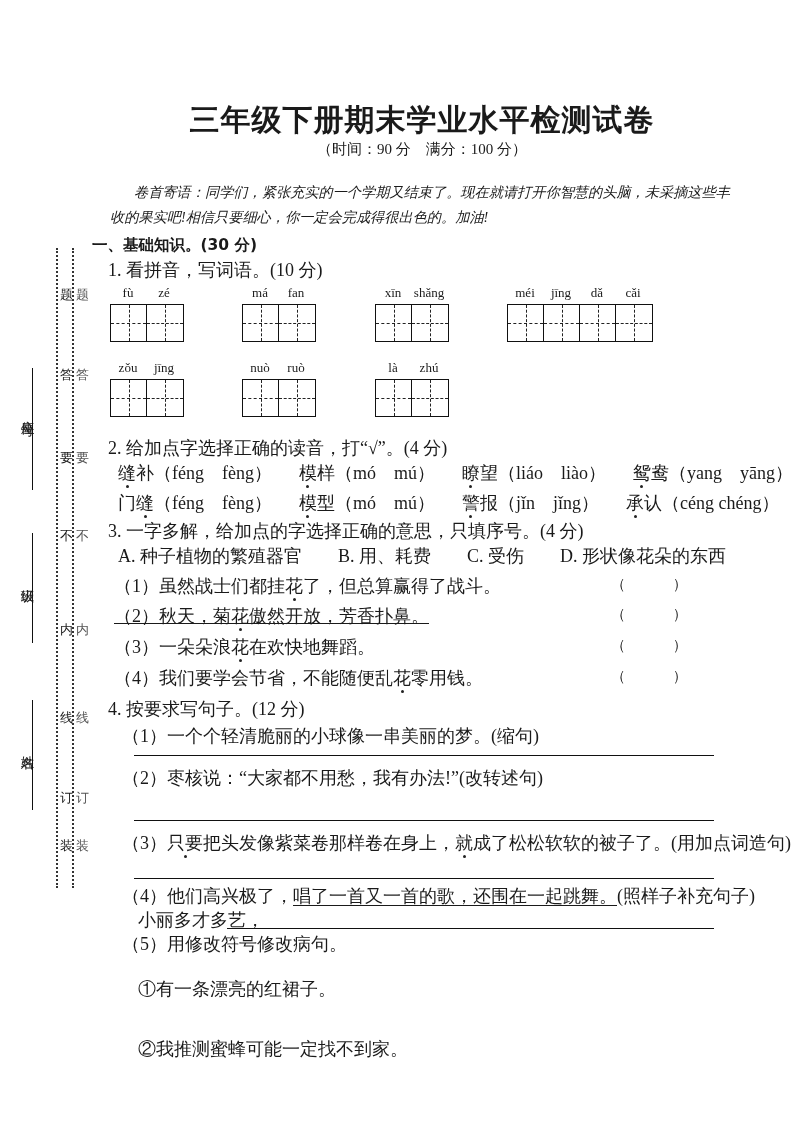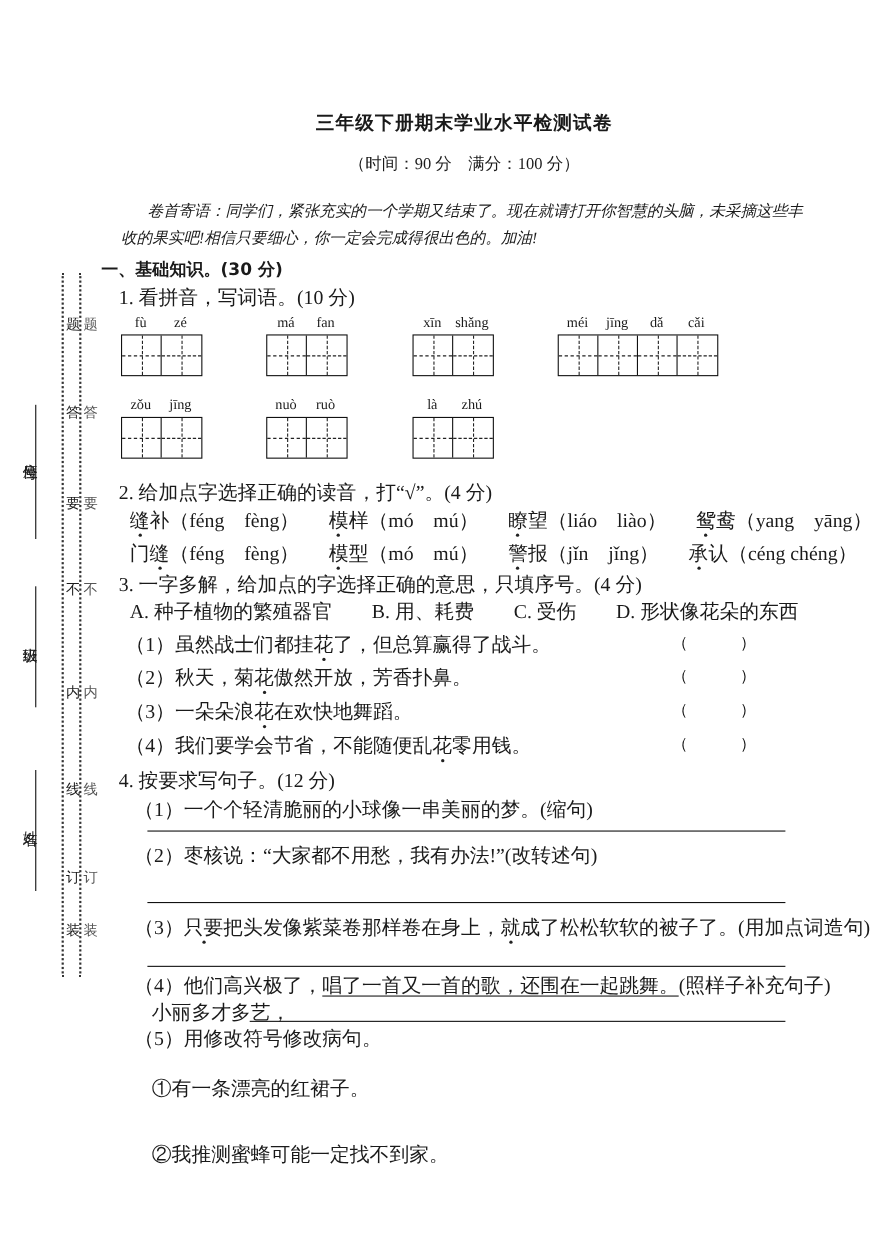--- a/index.html
+++ b/index.html
@@ -57,21 +57,21 @@
     left: 92px;
     top: 0;
     width: 701px;
     height: 1122px;
   }
   .title {
     position: absolute;
     left: 0; top: 100px;
     width: 660px;
     text-align: center;
-    font-size: 17px;
+    font-size: 30px;
     font-weight: bold;
     font-family: "DejaVu Sans", "Liberation Sans", sans-serif;
     letter-spacing: 1px;
   }
   .subtitle {
     position: absolute;
     left: 0; top: 140px;
     width: 660px;
     text-align: center;
     font-size: 15px;
@@ -365,21 +365,21 @@
 
   <div class="q" style="top:575px; left:22px;">
     <span>（1）</span><span>虽然战士们都挂</span><span class="dot">花</span><span>了，但总算赢得了战斗。</span>
   </div>
   <div class="paren" style="top:575px; left:519px;">
     <span>（</span>
     <span style="display:inline-block;width:40px;"></span>
     <span>）</span>
   </div>
 
-  <div class="q" style="top:605px; left:22px;">
+  <div class="q" style="top:605px; left:22px;text-decoration:underline;">
     <span>（2）</span><span>秋天，菊</span><span class="dot">花</span><span>傲然开放，芳香扑鼻。</span>
   </div>
   <div class="paren" style="top:605px; left:519px;">
     <span>（</span>
     <span style="display:inline-block;width:40px;"></span>
     <span>）</span>
   </div>
 
   <div class="q" style="top:636px; left:22px;">
     <span>（3）</span><span>一朵朵浪</span><span class="dot">花</span><span>在欢快地舞蹈。</span>

